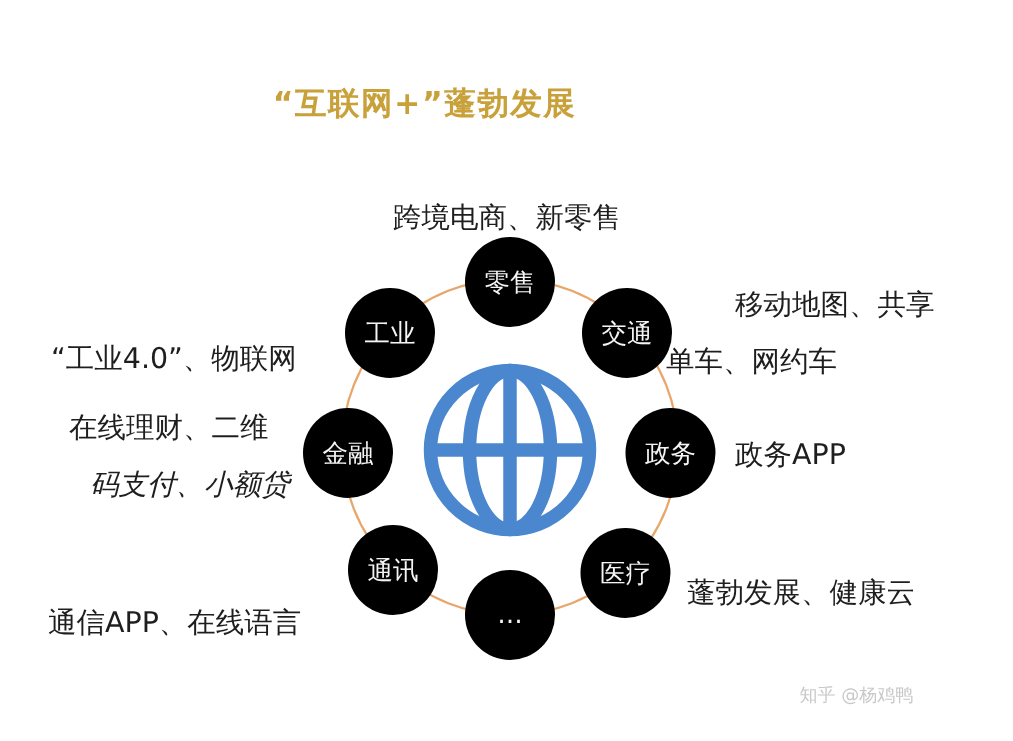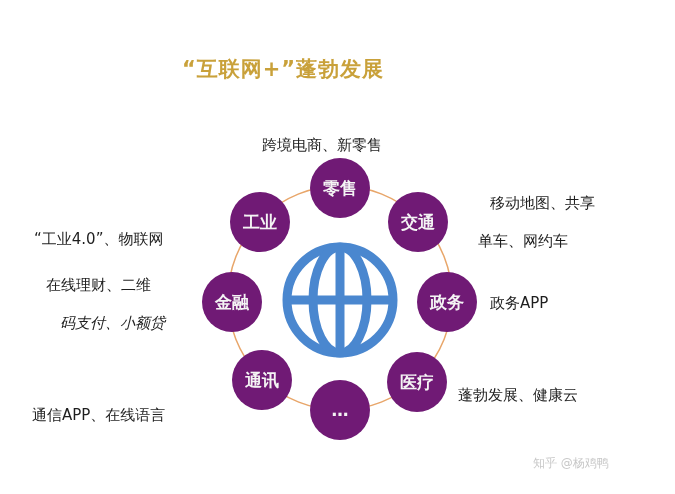--- a/index.html
+++ b/index.html
@@ -2,23 +2,23 @@
 <html><head>
 <meta charset="utf-8">
 <style>
   html, body { margin:0; padding:0; background:#ffffff; }
   body { width:675px; height:494px; position:relative; overflow:hidden;
          font-family:"DejaVu Sans", sans-serif; color:#222; }
   .title { position:absolute; left:0; width:566px; top:55px; text-align:center;
            font-size:21px; font-weight:bold; color:#c9a13a; letter-spacing:1px; }
   svg.diagram { position:absolute; left:0; top:0; }
   .node { position:absolute; width:60px; height:60px; border-radius:50%;
-          background:#701a75; color:#f4f4f4; font-size:17px;
-          display:flex; align-items:center; justify-content:center;font-weight:bold; }
-  .lbl { position:absolute; font-size:15px; color:#1e1e1e; line-height:30px; white-space:nowrap; }
+          background:#000000; color:#f4f4f4; font-size:17px;
+          display:flex; align-items:center; justify-content:center; }
+  .lbl { position:absolute; font-size:19px; color:#1e1e1e; line-height:30px; white-space:nowrap; }
   .watermark { position:absolute; left:533px; top:455px; font-size:12px; color:#c8c8c8; }
 </style>
 </head>
 <body>
 
 <div class="title">“互联网+”蓬勃发展</div>
 
 <svg class="diagram" width="675" height="494">
   <circle cx="340" cy="298" r="112" fill="none" stroke="#e8a66a" stroke-width="1.5"></circle>
   <g fill="none" stroke="#4a87cf" stroke-width="9">
@@ -33,21 +33,21 @@
 <div class="node" style="left:388px;top:192px;">交通</div>
 <div class="node" style="left:417px;top:272px;">政务</div>
 <div class="node" style="left:387px;top:352px;">医疗</div>
 <div class="node" style="left:310px;top:380px;">…</div>
 <div class="node" style="left:232px;top:350px;">通讯</div>
 <div class="node" style="left:202px;top:272px;">金融</div>
 <div class="node" style="left:230px;top:192px;">工业</div>
 
 <div class="lbl" style="left:262px;top:130px;">跨境电商、新零售</div>
 <div class="lbl" style="left:470px;top:188px;margin-left:20px;">移动地图、共享</div>
-<div class="lbl" style="left:478px;top:226px;text-align:center;">单车、网约车</div>
+<div class="lbl" style="left:444px;top:226px;text-align:center;">单车、网约车</div>
 <div class="lbl" style="left:490px;top:288px;">政务APP</div>
 <div class="lbl" style="left:458px;top:380px;">蓬勃发展、健康云</div>
 <div class="lbl" style="left:32px;top:376px;margin-top:24px;">通信APP、在线语言</div>
 <div class="lbl" style="left:46px;top:270px;">在线理财、二维</div>
 <div class="lbl" style="left:60px;top:308px;font-style:italic;">码支付、小额贷</div>
 <div class="lbl" style="left:34px;top:208px;margin-top:16px;">“工业4.0”、物联网</div>
 
 <div class="watermark">知乎 @杨鸡鸭</div>
 
 </body></html>

